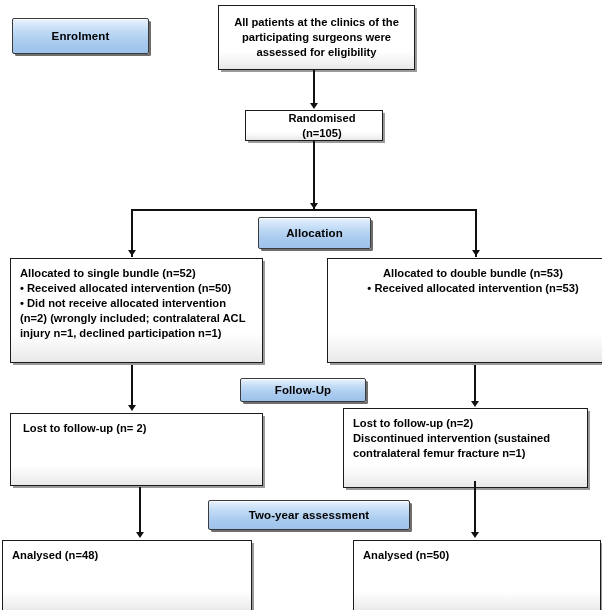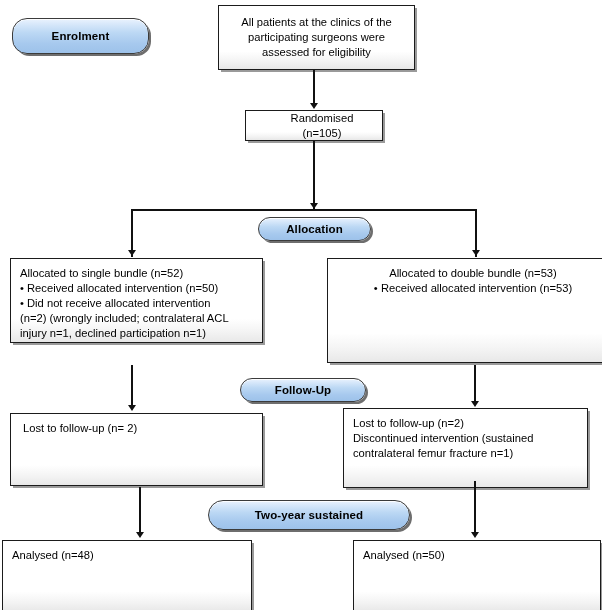--- a/index.html
+++ b/index.html
@@ -32,28 +32,28 @@
     padding: 7px 9px;
   }
   .box.center {
     display: flex;
     align-items: center;
     justify-content: center;
     text-align: center;
     padding: 5px 8px;
   }
   .box .line { display: block; white-space: pre-wrap; }
-  .box .stack { width: 100%; }
+  .box .stack { width: 100%; font-weight: bold; }
 
   
   .pill {
     position: absolute;
     box-sizing: border-box;
     border: 1.6px solid #3b3b3b;
-    border-radius: 15px;
+    border-radius: 2px;
     background:
       linear-gradient(to bottom,
         #eaf3fd 0%,
         #dbeafb 12%,
         #bcd8f4 40%,
         #a7c9ee 72%,
         #9dc2ea 100%);
     box-shadow: 2.5px 2.5px 0 -0.5px #6e6e6e,
                 inset 0 1px 0 rgba(255,255,255,0.85);
     display: flex;
@@ -113,25 +113,25 @@
 
   <div class="vline" style="left:313px; top:141px; height:69px;"></div>
   <div class="arrowhead" style="left:310px; top:203px;"></div>
 
   <div class="hline" style="left:131px; top:209px; width:346px;"></div>
   <div class="vline" style="left:131px; top:209px; height:48px;"></div>
   <div class="arrowhead" style="left:128px; top:250px;"></div>
   <div class="vline" style="left:475px; top:209px; height:48px;"></div>
   <div class="arrowhead" style="left:472px; top:250px;"></div>
 
-  <div class="pill" style="left:258px; top:217px; width:113px; height:24px;">
+  <div class="pill" style="left:258px; top:217px; width:113px; height:32px;">
     <span>Allocation</span>
   </div>
 
-  <div class="box" style="left:10px; top:258px; width:253px; height:85px;">
+  <div class="box" style="left:10px; top:258px; width:253px; height:105px;">
     <span class="stack">
       <span class="line">Allocated to single bundle (n=52)</span>
       <span class="line">• Received allocated intervention (n=50)</span>
       <span class="line">• Did not receive allocated intervention</span>
       <span class="line">(n=2) (wrongly included; contralateral ACL</span>
       <span class="line">injury n=1, declined participation n=1)</span>
     </span>
   </div>
 
   <div class="box" style="left:327px; top:258px; width:292px; height:105px;text-align:center;">
@@ -163,21 +163,21 @@
       <span class="line">contralateral femur fracture n=1)</span>
     </span>
   </div>
 
   <div class="vline" style="left:139px; top:487px; height:48px;"></div>
   <div class="arrowhead" style="left:136px; top:532px;"></div>
   <div class="vline" style="left:474px; top:481px; height:54px;"></div>
   <div class="arrowhead" style="left:471px; top:532px;"></div>
 
   <div class="pill" style="left:208px; top:500px; width:202px; height:30px;">
-    <span>Two-year sustained</span>
+    <span>Two-year assessment</span>
   </div>
 
   <div class="box" style="left:2px; top:540px; width:250px; height:72px;">
     <span class="stack">
       <span class="line">Analysed (n=48)</span>
     </span>
   </div>
 
   <div class="box" style="left:353px; top:540px; width:248px; height:72px;">
     <span class="stack">

